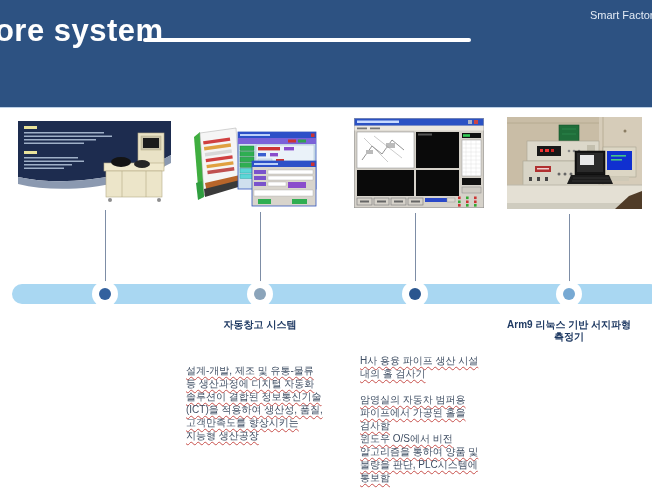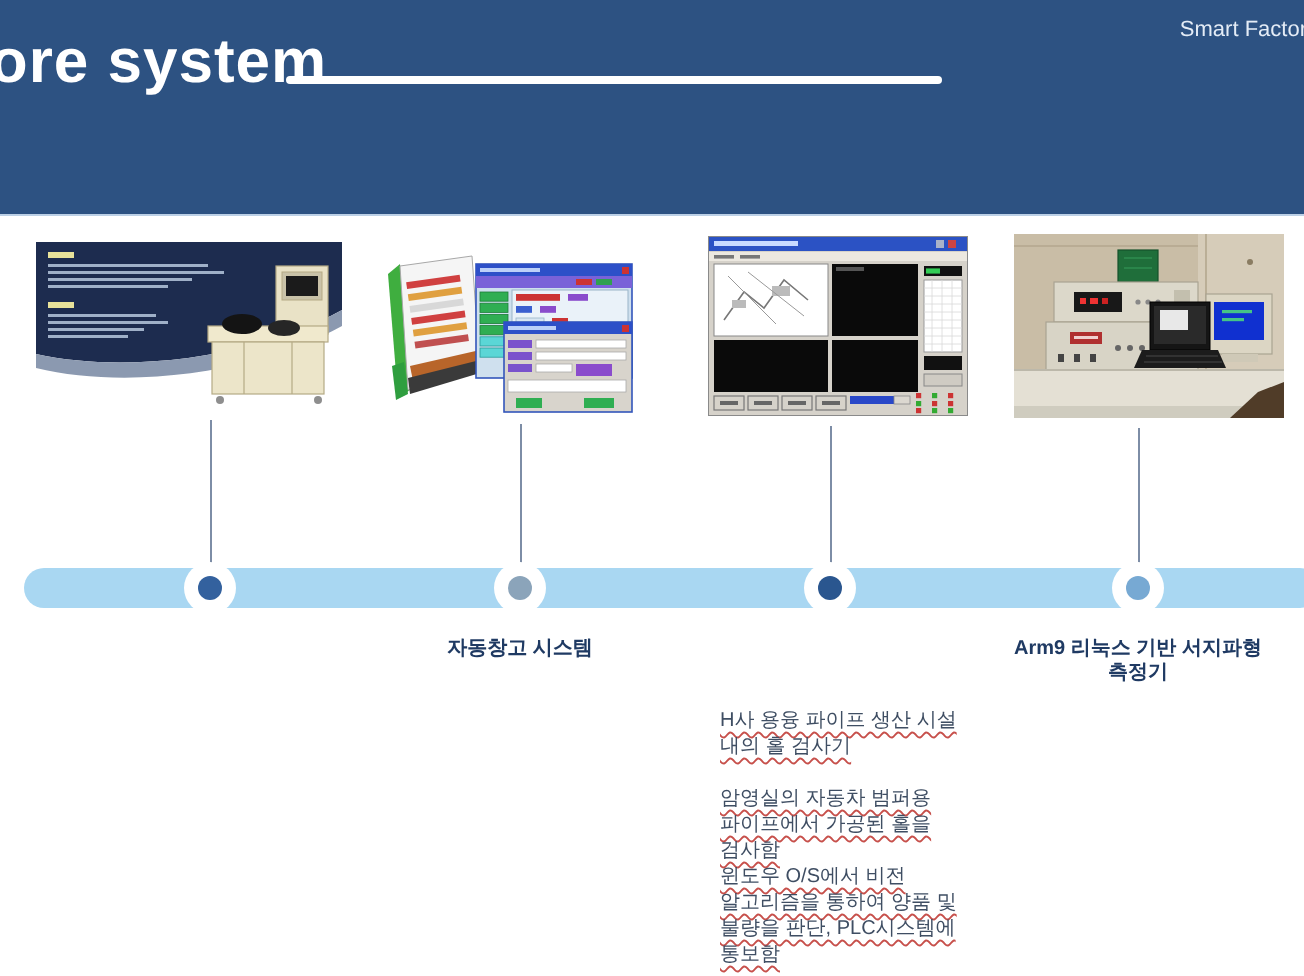--- a/index.html
+++ b/index.html
@@ -267,20 +267,26 @@
     <span class="dot" style="background: rgb(42, 86, 143);"></span>
   </div>
   <div class="node n4">
     <span class="dot" style="background: rgb(119, 169, 211);"></span>
   </div>
 
   <div class="node-label l2">자동창고 시스템</div>
   <div class="node-label l4">Arm9 리눅스 기반 서지파형
 측정기</div>
 
+  <div class="desc d2">설계-개발, 제조 및 유통-물류
+등 생산과정에 디지털 자동화
+솔루션이 결합된 정보통신기술
+(ICT)을 적용하여 생산성, 품질,
+고객만족도를 향상시키는
+지능형 생산공장</div>
   <div class="desc d3">H사 용융 파이프 생산 시설
 내의 홀 검사기
 
 암영실의 자동차 범퍼용
 파이프에서 가공된 홀을
 검사함
 윈도우 O/S에서 비전
 알고리즘을 통하여 양품 및
 불량을 판단, PLC시스템에
 통보함</div>

